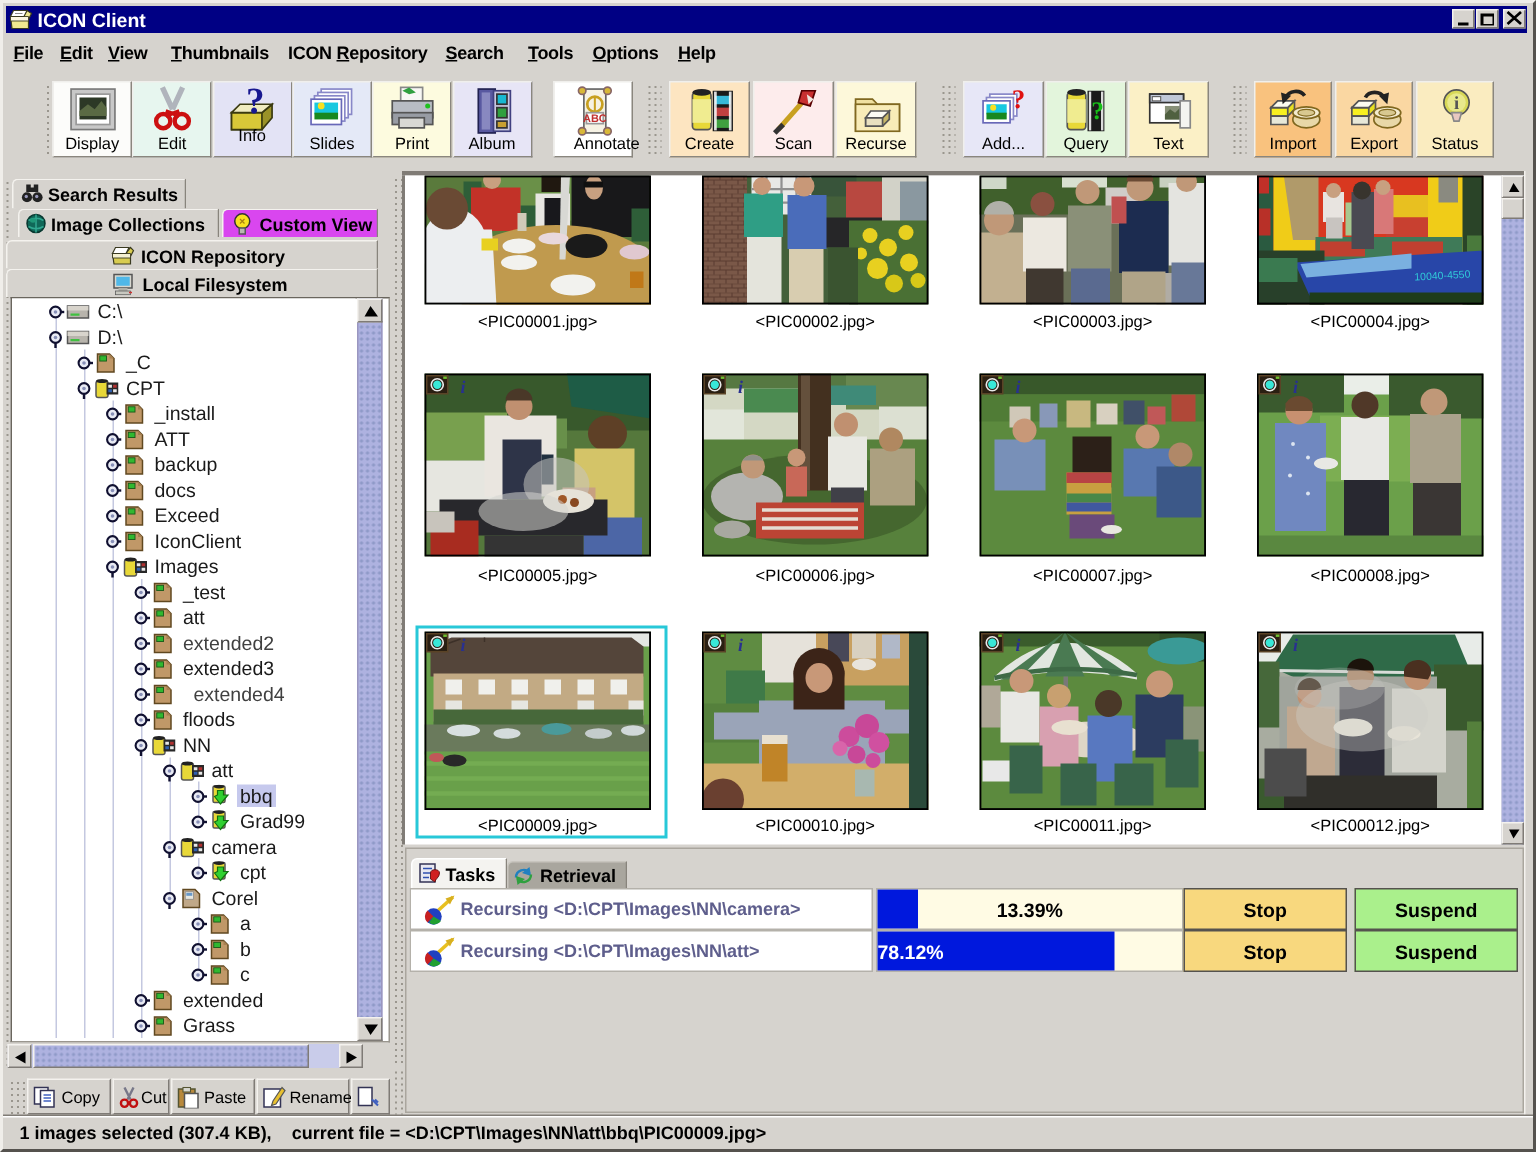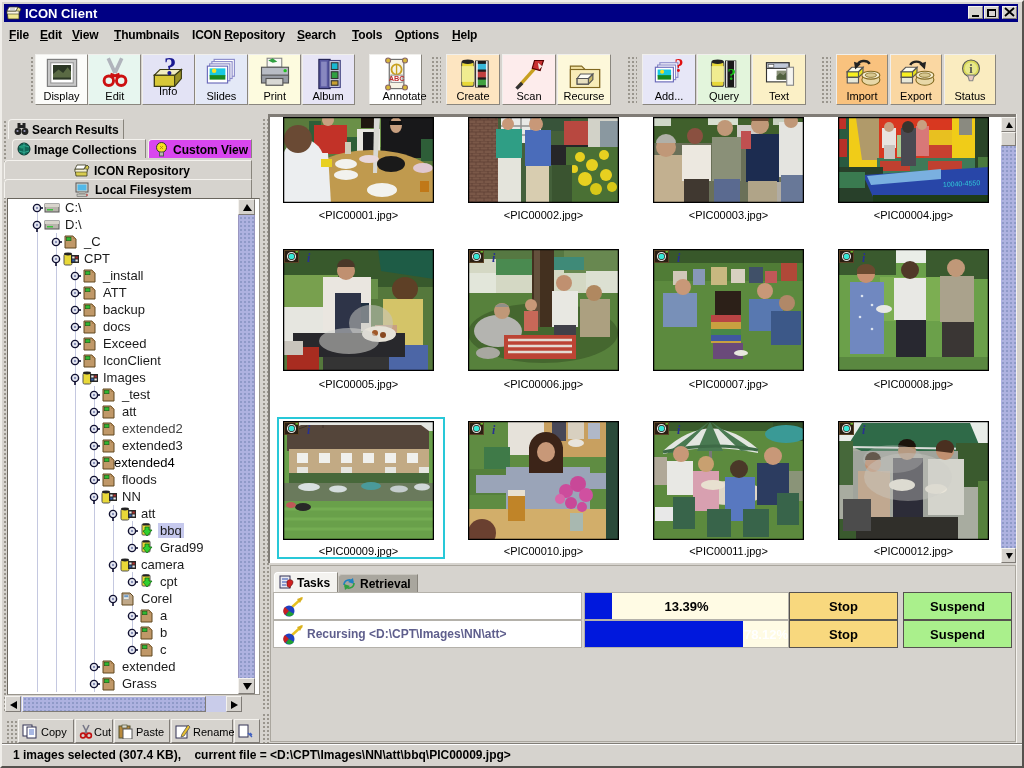--- a/index.html
+++ b/index.html
@@ -456,21 +456,21 @@
 <svg style="left:81px;top:259px" width="11" height="13" viewBox="0 0 11 13">
       <circle cx="5" cy="5" r="3.6" fill="#e8eaf4" stroke="#101030" stroke-width="1.4"></circle>
       <rect x="8" y="4.2" width="3" height="1.6" fill="#101030"></rect>
       <circle cx="5" cy="5" r="1.2" fill="#8890b8"></circle>
     </svg>
 <svg style="left:93px;top:256px" width="16" height="15" viewBox="0 0 16 15">
       <path d="M2,2 h8 l3,3 v9 h-11 z" fill="#c09868" stroke="#604820"></path>
       <path d="M10,2 l3,3 h-3 z" fill="#a88050"></path>
       <rect x="3.5" y="3.2" width="4.5" height="3.5" fill="#30b830" stroke="#185818" stroke-width="0.6"></rect>
     </svg>
-<div style="left:104px;top:256px;height:15px;font-size:13px;color:#000000;padding:0 2px;line-height:15px;white-space:nowrap;">extended4</div>
+<div style="left:119px;top:256px;height:15px;font-size:13px;color:#404040;padding:0 2px;line-height:15px;white-space:nowrap;">extended4</div>
 <svg style="left:81px;top:276px" width="11" height="13" viewBox="0 0 11 13">
       <circle cx="5" cy="5" r="3.6" fill="#e8eaf4" stroke="#101030" stroke-width="1.4"></circle>
       <rect x="8" y="4.2" width="3" height="1.6" fill="#101030"></rect>
       <circle cx="5" cy="5" r="1.2" fill="#8890b8"></circle>
     </svg>
 <svg style="left:93px;top:273px" width="16" height="15" viewBox="0 0 16 15">
       <path d="M2,2 h8 l3,3 v9 h-11 z" fill="#c09868" stroke="#604820"></path>
       <path d="M10,2 l3,3 h-3 z" fill="#a88050"></path>
       <rect x="3.5" y="3.2" width="4.5" height="3.5" fill="#30b830" stroke="#185818" stroke-width="0.6"></rect>
     </svg>
@@ -1120,20 +1120,21 @@
 <div class="" style="left:273px;top:592px;width:309px;height:28px;background:#fff;border:1px solid #b4b1aa;">
     <div style="left:8px;top:3px;width:20px;height:22px">
       <svg width="22" height="22" viewBox="0 0 22 22">
         <path d="M20,2 L9,12" stroke="#e8c020" stroke-width="2.4"></path>
         <path d="M21,1 l-3,6 -3,-4 z" fill="#d8b020"></path>
         <ellipse cx="7" cy="15" rx="5.5" ry="5.5" fill="#2040c0"></ellipse>
         <path d="M3,11 a5.5,5.5 0 0 0 0,8 l4,-4 z" fill="#c82020"></path>
         <path d="M12,18 a5.5,5.5 0 0 1 -8,1 l3,-4 z" fill="#20a030"></path>
       </svg>
     </div>
+    <div style="left:33px;top:6px;font-weight:bold;font-size:12px;color:#5e5e8c;white-space:nowrap">Recursing &lt;D:\CPT\Images\NN\camera&gt;</div>
   </div>
 <div class="" style="left:584px;top:592px;width:205px;height:28px;background:#fffbe4;border:1px solid #b4b1aa;">
     <div style="left:0;top:0;width:27px;height:26px;background:#0018dd"></div>
     <div style="left:0;top:6px;width:203px;text-align:center;font-weight:bold;font-size:13px;color:#000">13.39%</div>
   </div>
 <div class="" style="left:789px;top:592px;width:109px;height:28px;background:#f8d87e;border:1px solid #55524e;">
     <div style="left:0;top:6px;width:107px;text-align:center;font-weight:bold;font-size:13px;">Stop</div>
   </div>
 <div class="" style="left:903px;top:592px;width:109px;height:28px;background:#aaf08c;border:1px solid #55524e;">
     <div style="left:0;top:6px;width:107px;text-align:center;font-weight:bold;font-size:13px;">Suspend</div>
@@ -1145,21 +1146,21 @@
         <path d="M21,1 l-3,6 -3,-4 z" fill="#d8b020"></path>
         <ellipse cx="7" cy="15" rx="5.5" ry="5.5" fill="#2040c0"></ellipse>
         <path d="M3,11 a5.5,5.5 0 0 0 0,8 l4,-4 z" fill="#c82020"></path>
         <path d="M12,18 a5.5,5.5 0 0 1 -8,1 l3,-4 z" fill="#20a030"></path>
       </svg>
     </div>
     <div style="left:33px;top:6px;font-weight:bold;font-size:12px;color:#5e5e8c;white-space:nowrap">Recursing &lt;D:\CPT\Images\NN\att&gt;</div>
   </div>
 <div class="" style="left:584px;top:620px;width:205px;height:28px;background:#fffbe4;border:1px solid #b4b1aa;">
     <div style="left:0;top:0;width:158px;height:26px;background:#0018dd"></div>
-    <div style="left:0;top:6px;width:203px;text-align:right;font-weight:bold;font-size:13px;color:#fff">78.12%</div>
+    <div style="left:0;top:6px;width:203px;text-align:left;font-weight:bold;font-size:13px;color:#fff">78.12%</div>
   </div>
 <div class="" style="left:789px;top:620px;width:109px;height:28px;background:#f8d87e;border:1px solid #55524e;">
     <div style="left:0;top:6px;width:107px;text-align:center;font-weight:bold;font-size:13px;">Stop</div>
   </div>
 <div class="" style="left:903px;top:620px;width:109px;height:28px;background:#aaf08c;border:1px solid #55524e;">
     <div style="left:0;top:6px;width:107px;text-align:center;font-weight:bold;font-size:13px;">Suspend</div>
   </div>
 <div class="dots" style="left:5px;top:719px;width:12px;height:24px;"></div>
 <div class="" style="left:18px;top:719px;width:56px;height:24px;background:#d6d3ce;border-top:1px solid #f4f2ee;border-left:1px solid #f4f2ee;border-right:1px solid #7f7b76;border-bottom:1px solid #7f7b76;">
     <div style="left:3px;top:4px;width:16px;height:15px">

